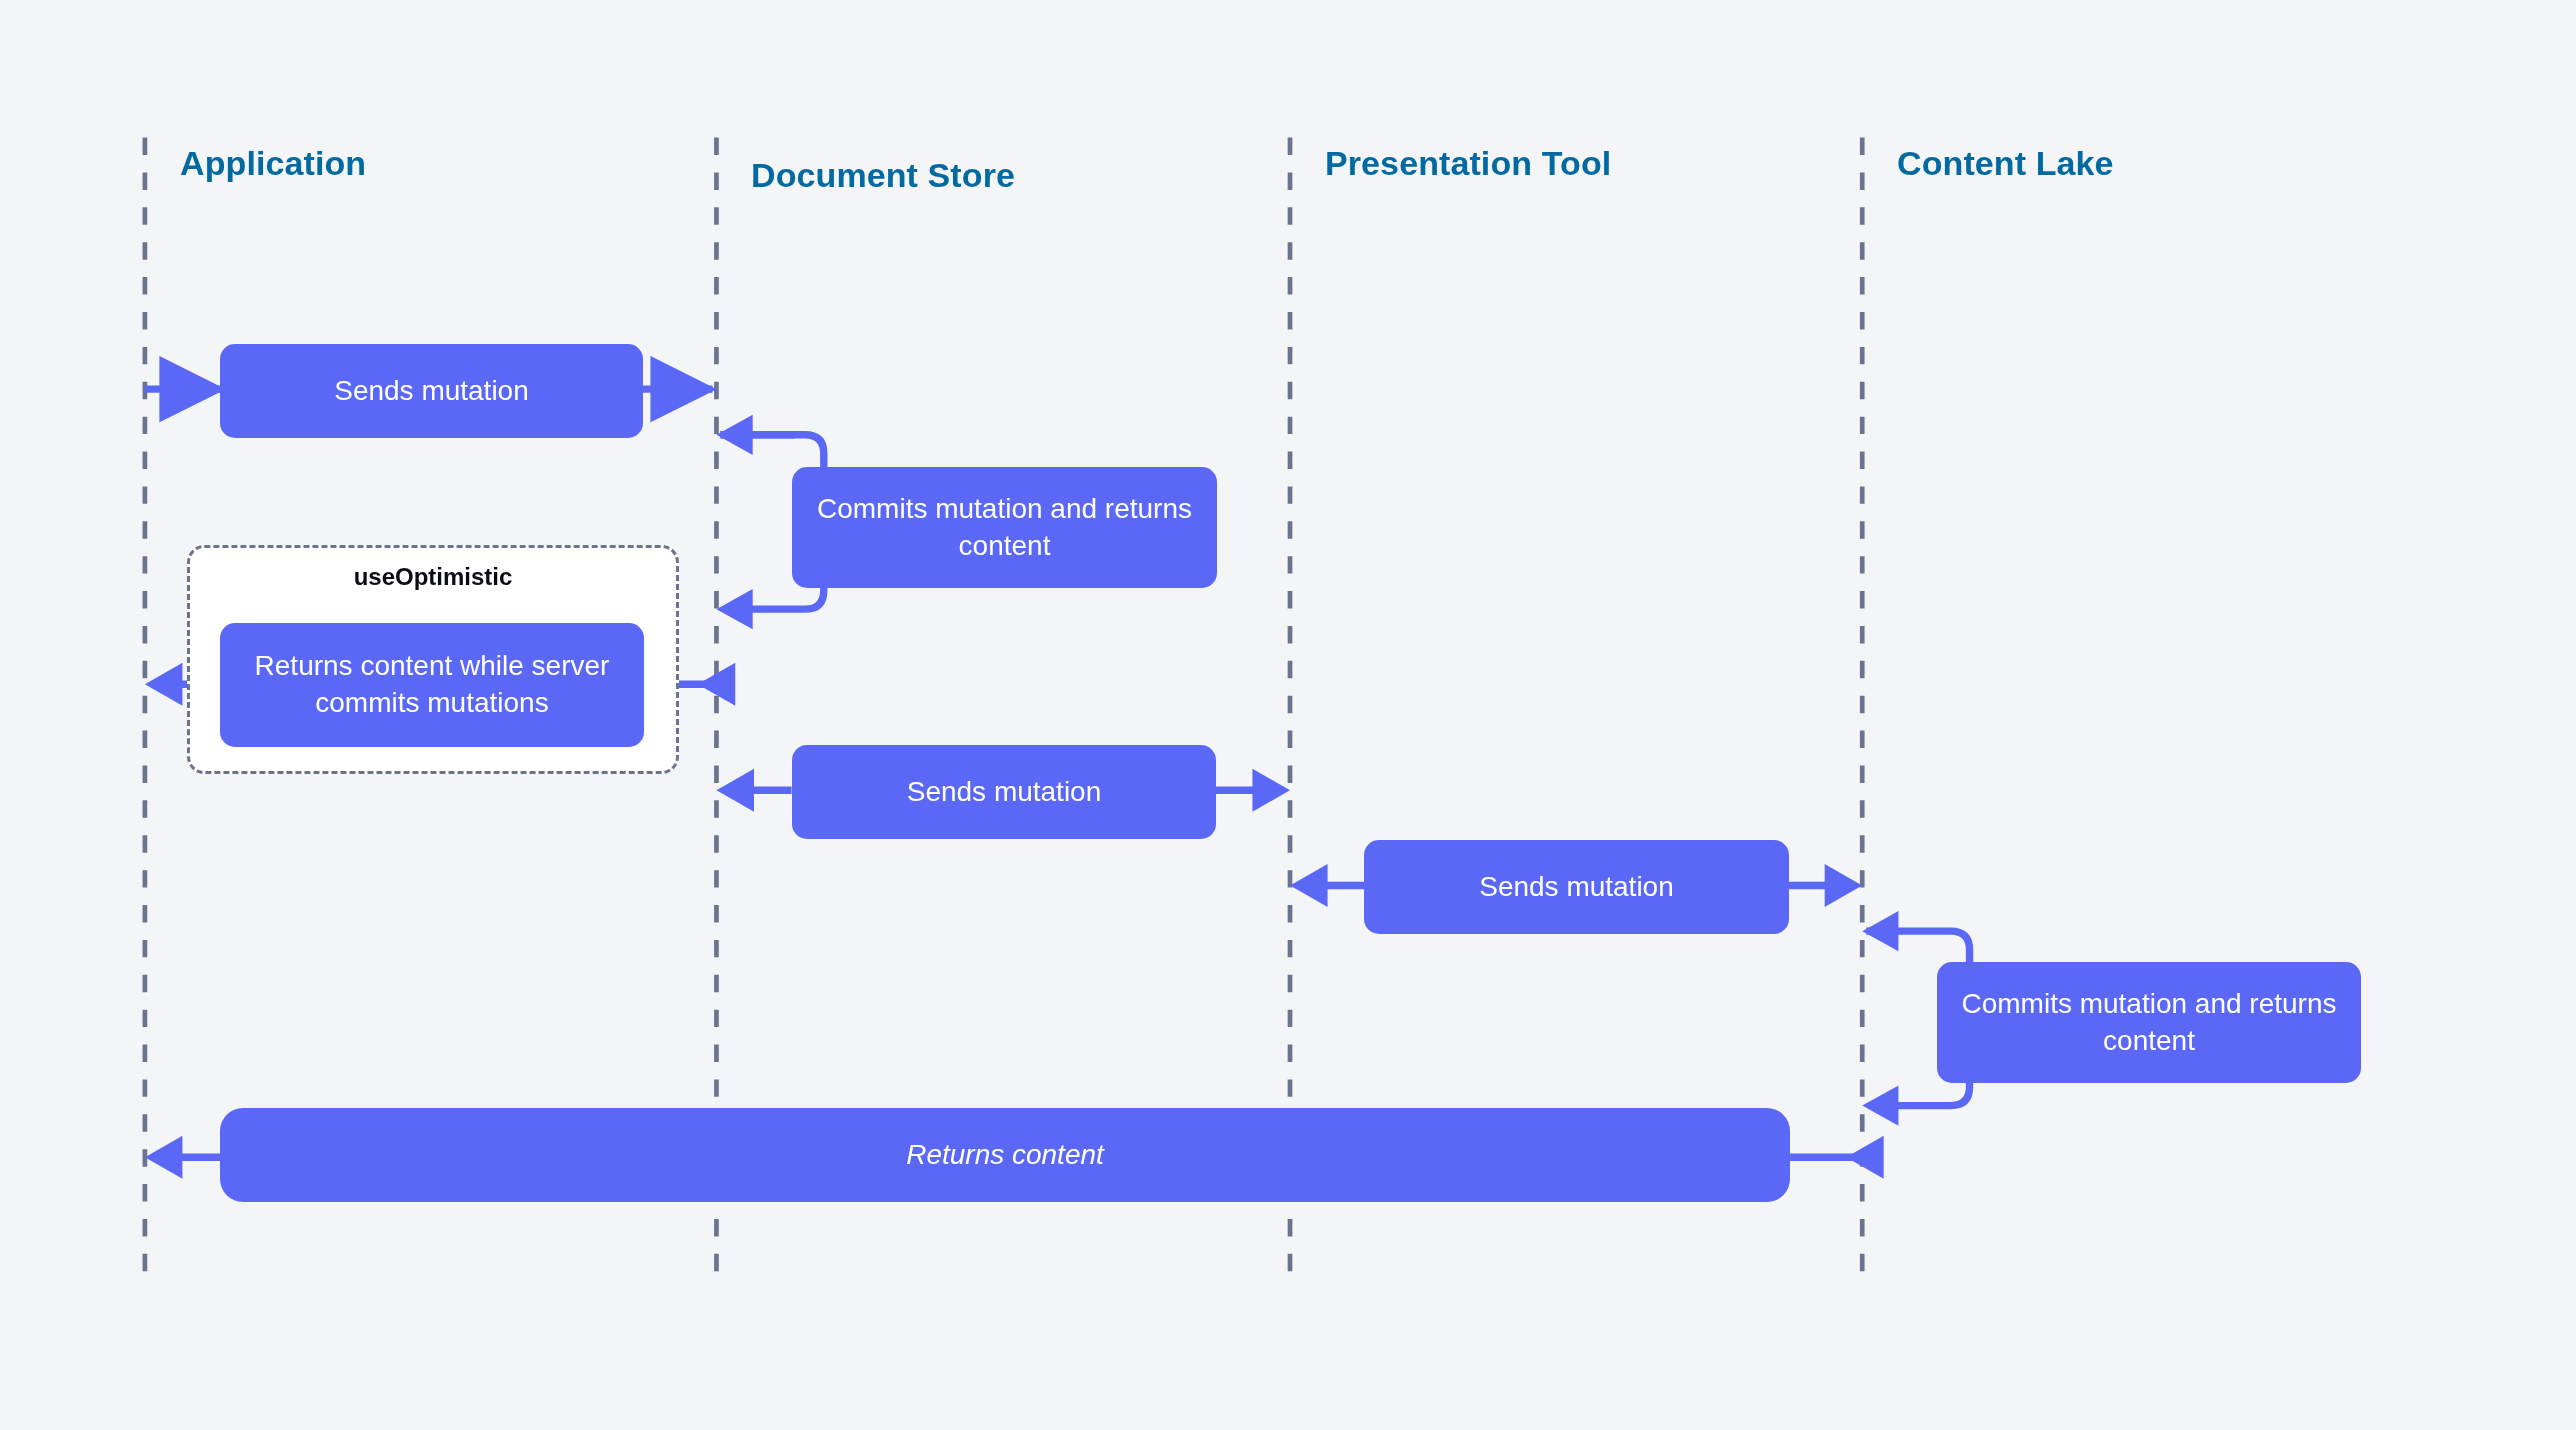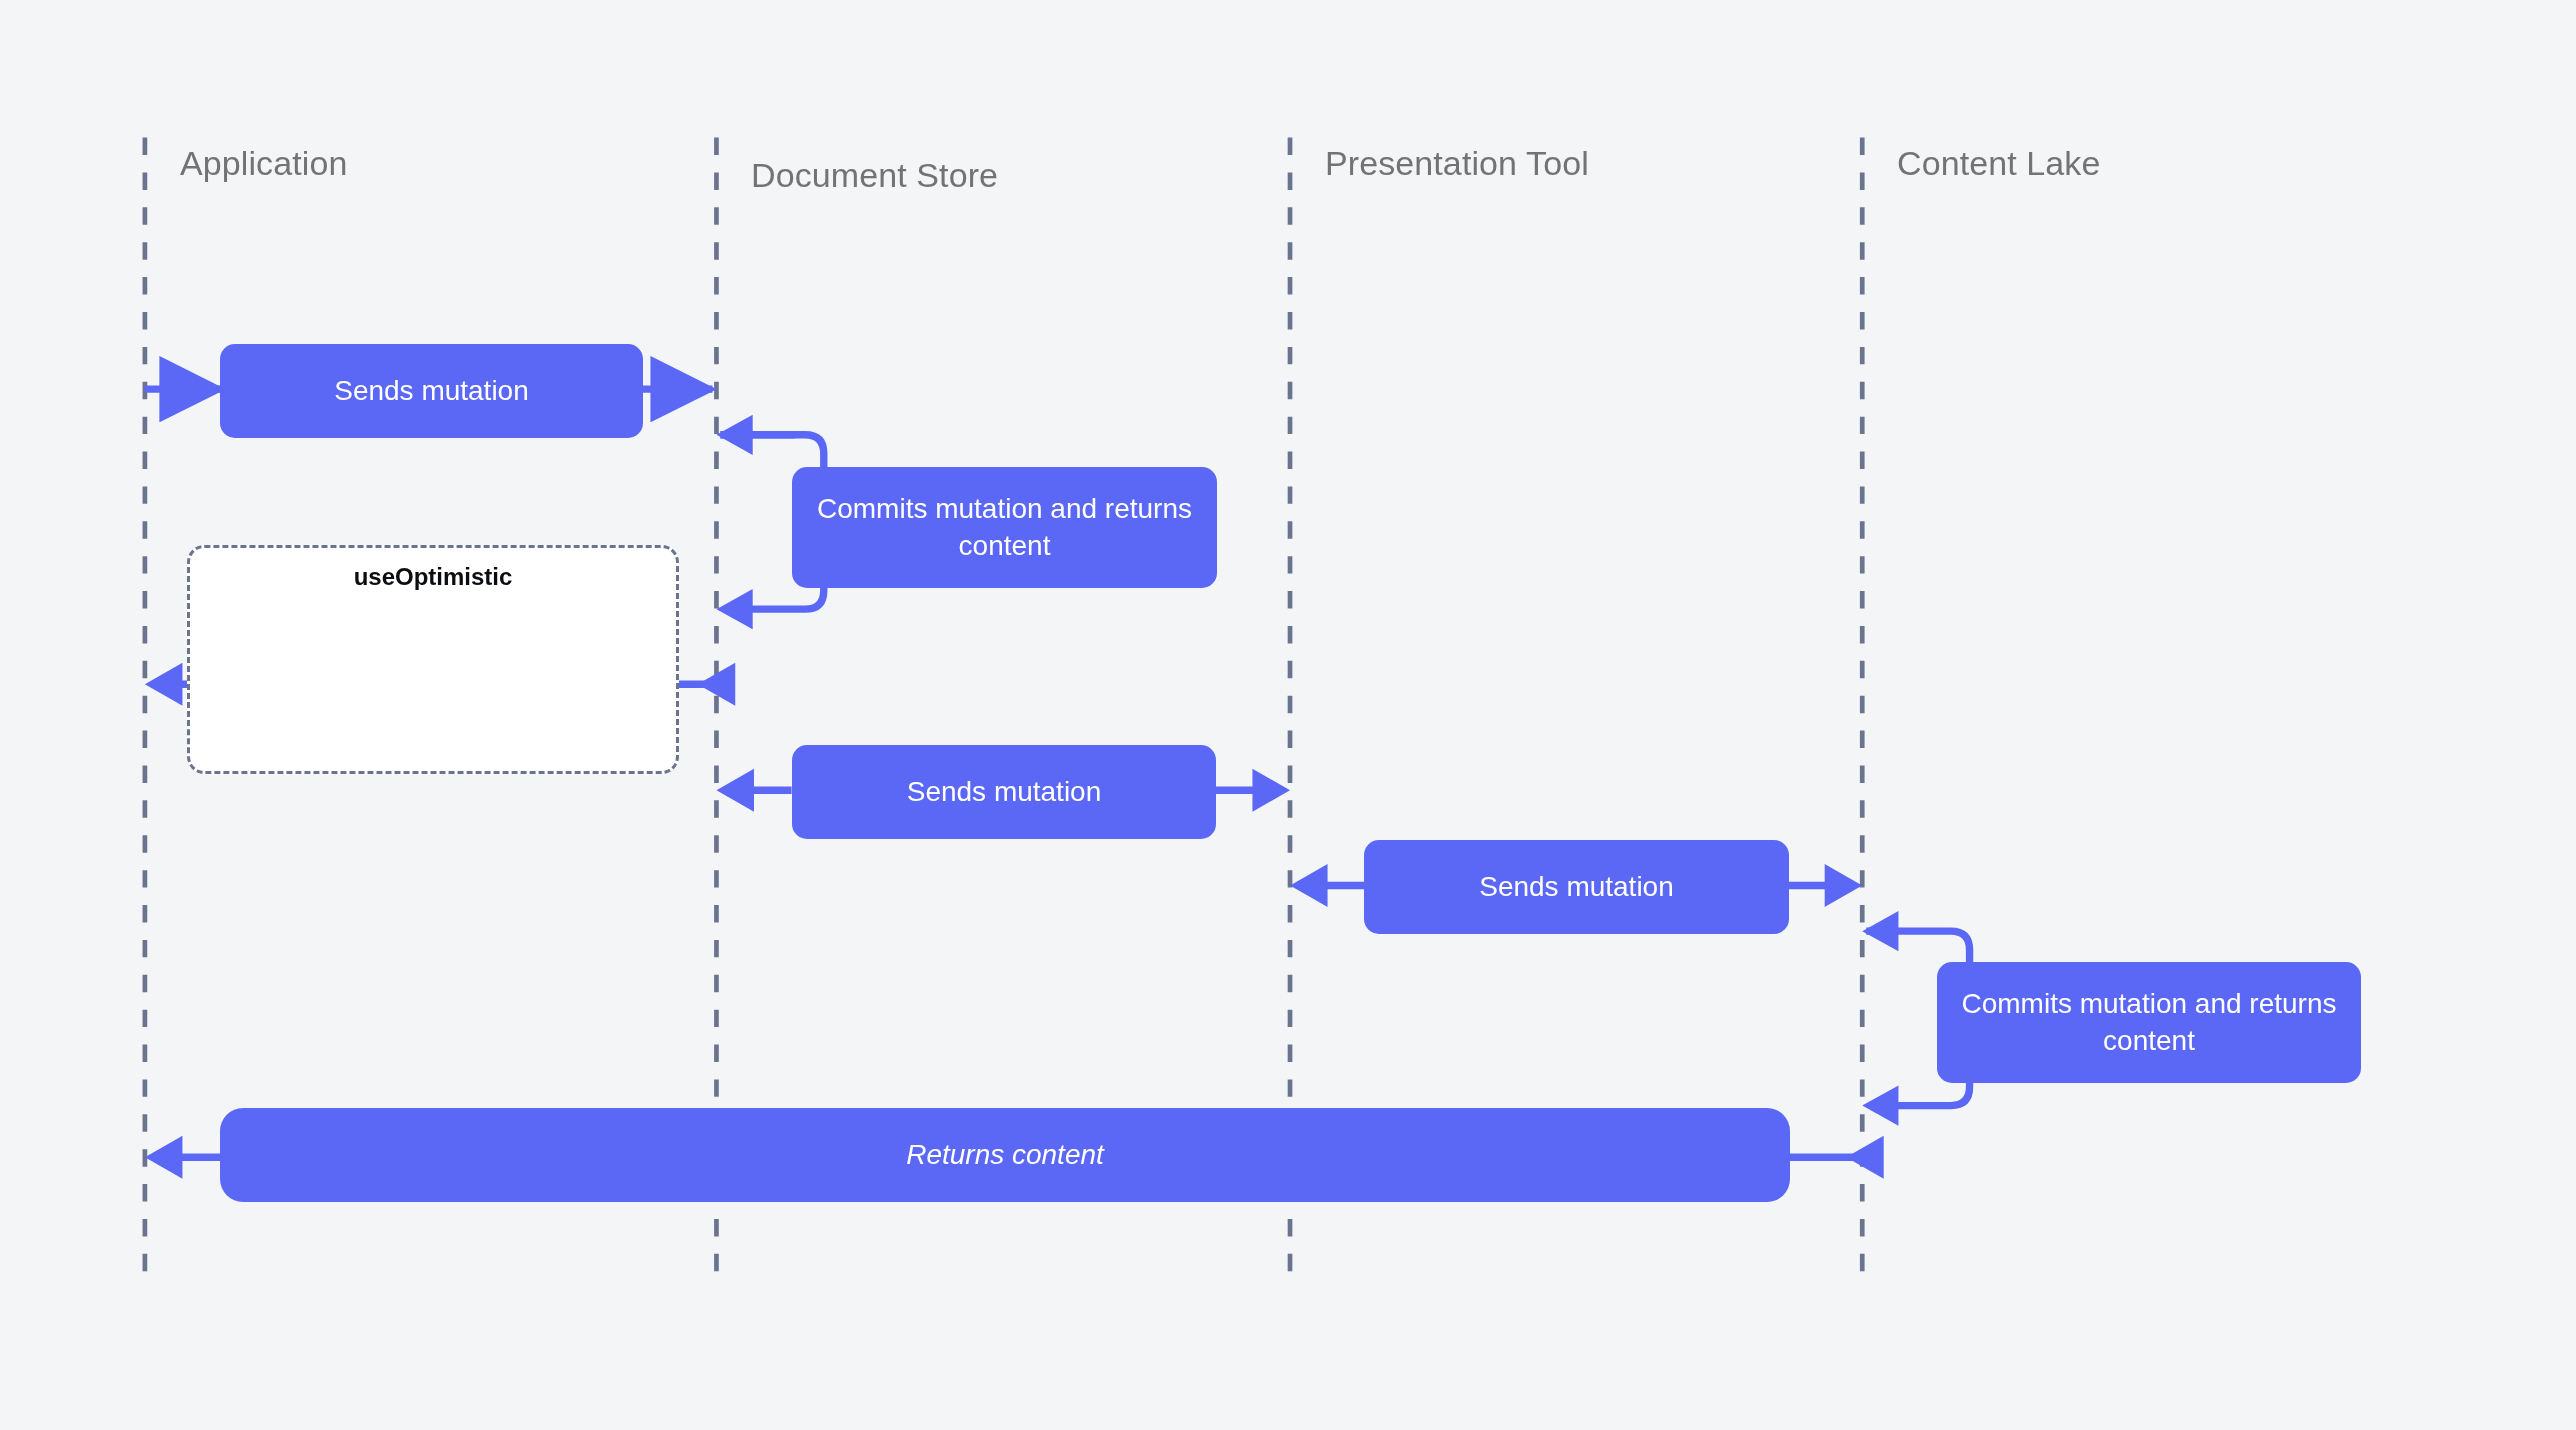--- a/index.html
+++ b/index.html
@@ -23,22 +23,22 @@
     position: absolute;
     left: 0;
     top: 0;
     width: 2576px;
     height: 1431px;
   }
   
   .lifeline-label {
     position: absolute;
     font-size: 34px;
-    font-weight: 400;
-    color: #737373;
+    font-weight: 700;
+    color: #0369a1;
     letter-spacing: 0.1px;
     white-space: nowrap;
     line-height: 1;
   }
   
   .group-box {
     position: absolute;
     background: #ffffff;
     border: 3.4px dashed #6b748f;
     border-radius: 17.4px;
@@ -145,20 +145,21 @@
   <div class="lifeline-label" style="left:1325px; top:146px;">Presentation Tool</div>
   <div class="lifeline-label" style="left:1897px; top:146px;">Content Lake</div>
 
   <div class="group-box" style="left:187px; top:545px; width:492px; height:229px;"></div>
   <div class="group-label" style="left:187px; top:565px; width:492px;">useOptimistic</div>
 
   <div class="msg-box" style="left:220px; top:344px; width:423px; height:94px;">Sends mutation</div>
 
   <div class="msg-box" style="left:792px; top:467px; width:425px; height:121px;">Commits mutation and returns content</div>
 
+  <div class="msg-box" style="left:220px; top:623px; width:424px; height:124px;">Returns content while server commits mutations</div>
 
   <div class="msg-box" style="left:792px; top:745px; width:424px; height:94px;">Sends mutation</div>
 
   <div class="msg-box" style="left:1364px; top:840px; width:425px; height:94px;">Sends mutation</div>
 
   <div class="msg-box" style="left:1937px; top:962px; width:424px; height:121px;">Commits mutation and returns content</div>
 
   <div class="msg-box wide" style="left:220px; top:1108px; width:1570px; height:94px;font-style:italic;">Returns content</div>
 
 </div>

